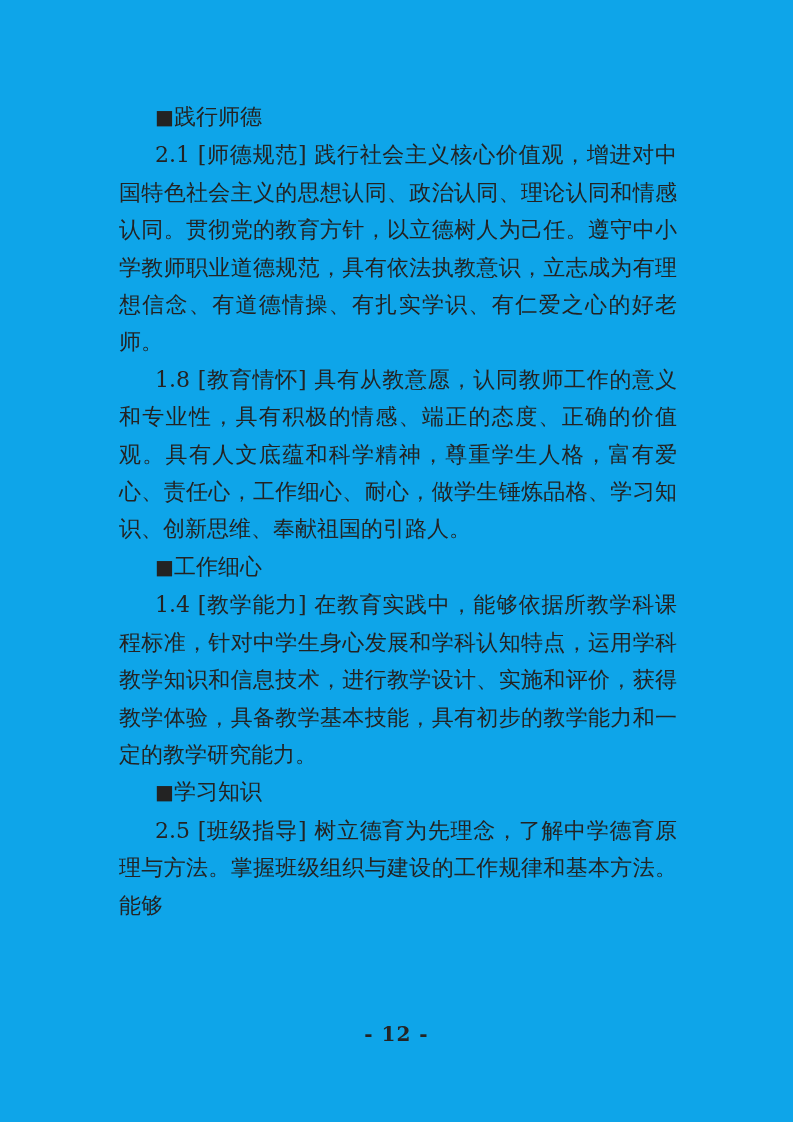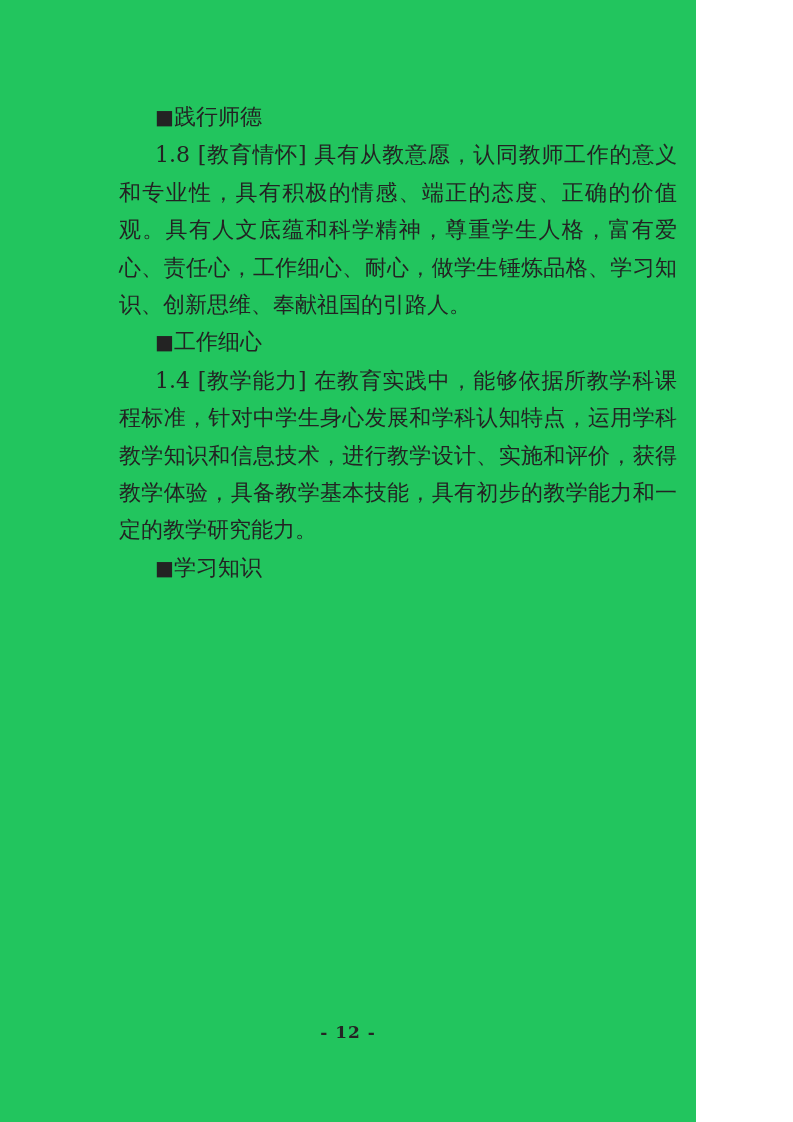--- a/index.html
+++ b/index.html
@@ -2,23 +2,23 @@
 <html><head>
 <meta charset="utf-8">
 <style>
   html, body {
     margin: 0;
     padding: 0;
     background: #ffffff;
   }
   .page {
     position: relative;
-    width: 696px;
+    width: 793px;
     height: 1122px;
-    background: #22c55e;
+    background: #0ea5e9;
     overflow: hidden;
   }
   .content {
     position: absolute;
     left: 119px;
     top: 98px;
     width: 558px;
   }
   .content p {
     margin: 0;
@@ -37,42 +37,44 @@
     font-family: "DejaVu Sans", "Liberation Sans", sans-serif;
     font-size: 20px;
   }
   .footer {
     position: absolute;
     top: 1022px;
     left: 0;
     width: 100%;
     text-align: center;
     font-family: "DejaVu Serif", "Liberation Serif", serif;
-    font-size: 17px;
+    font-size: 20px;
     font-weight: 600;
     letter-spacing: 1px;
     color: #242424;
   }
 </style>
 </head>
 <body>
 
 <div class="page">
   <div class="content">
 
     <div>
       <p class="heading"><span class="bullet">■</span><span>践行师德</span></p>
+      <p>2.1 [师德规范] 践行社会主义核心价值观，增进对中国特色社会主义的思想认同、政治认同、理论认同和情感认同。贯彻党的教育方针，以立德树人为己任。遵守中小学教师职业道德规范，具有依法执教意识，立志成为有理想信念、有道德情操、有扎实学识、有仁爱之心的好老师。</p>
       <p>1.8 [教育情怀] 具有从教意愿，认同教师工作的意义和专业性，具有积极的情感、端正的态度、正确的价值观。具有人文底蕴和科学精神，尊重学生人格，富有爱心、责任心，工作细心、耐心，做学生锤炼品格、学习知识、创新思维、奉献祖国的引路人。</p>
     </div>
 
     <div>
       <p class="heading"><span class="bullet">■</span><span>工作细心</span></p>
       <p>1.4 [教学能力] 在教育实践中，能够依据所教学科课程标准，针对中学生身心发展和学科认知特点，运用学科教学知识和信息技术，进行教学设计、实施和评价，获得教学体验，具备教学基本技能，具有初步的教学能力和一定的教学研究能力。</p>
     </div>
 
     <div>
       <p class="heading"><span class="bullet">■</span><span>学习知识</span></p>
+      <p>2.5 [班级指导] 树立德育为先理念，了解中学德育原理与方法。掌握班级组织与建设的工作规律和基本方法。能够</p>
     </div>
 
   </div>
 
   <div class="footer">- 12 -</div>
 </div>
 
 </body></html>

